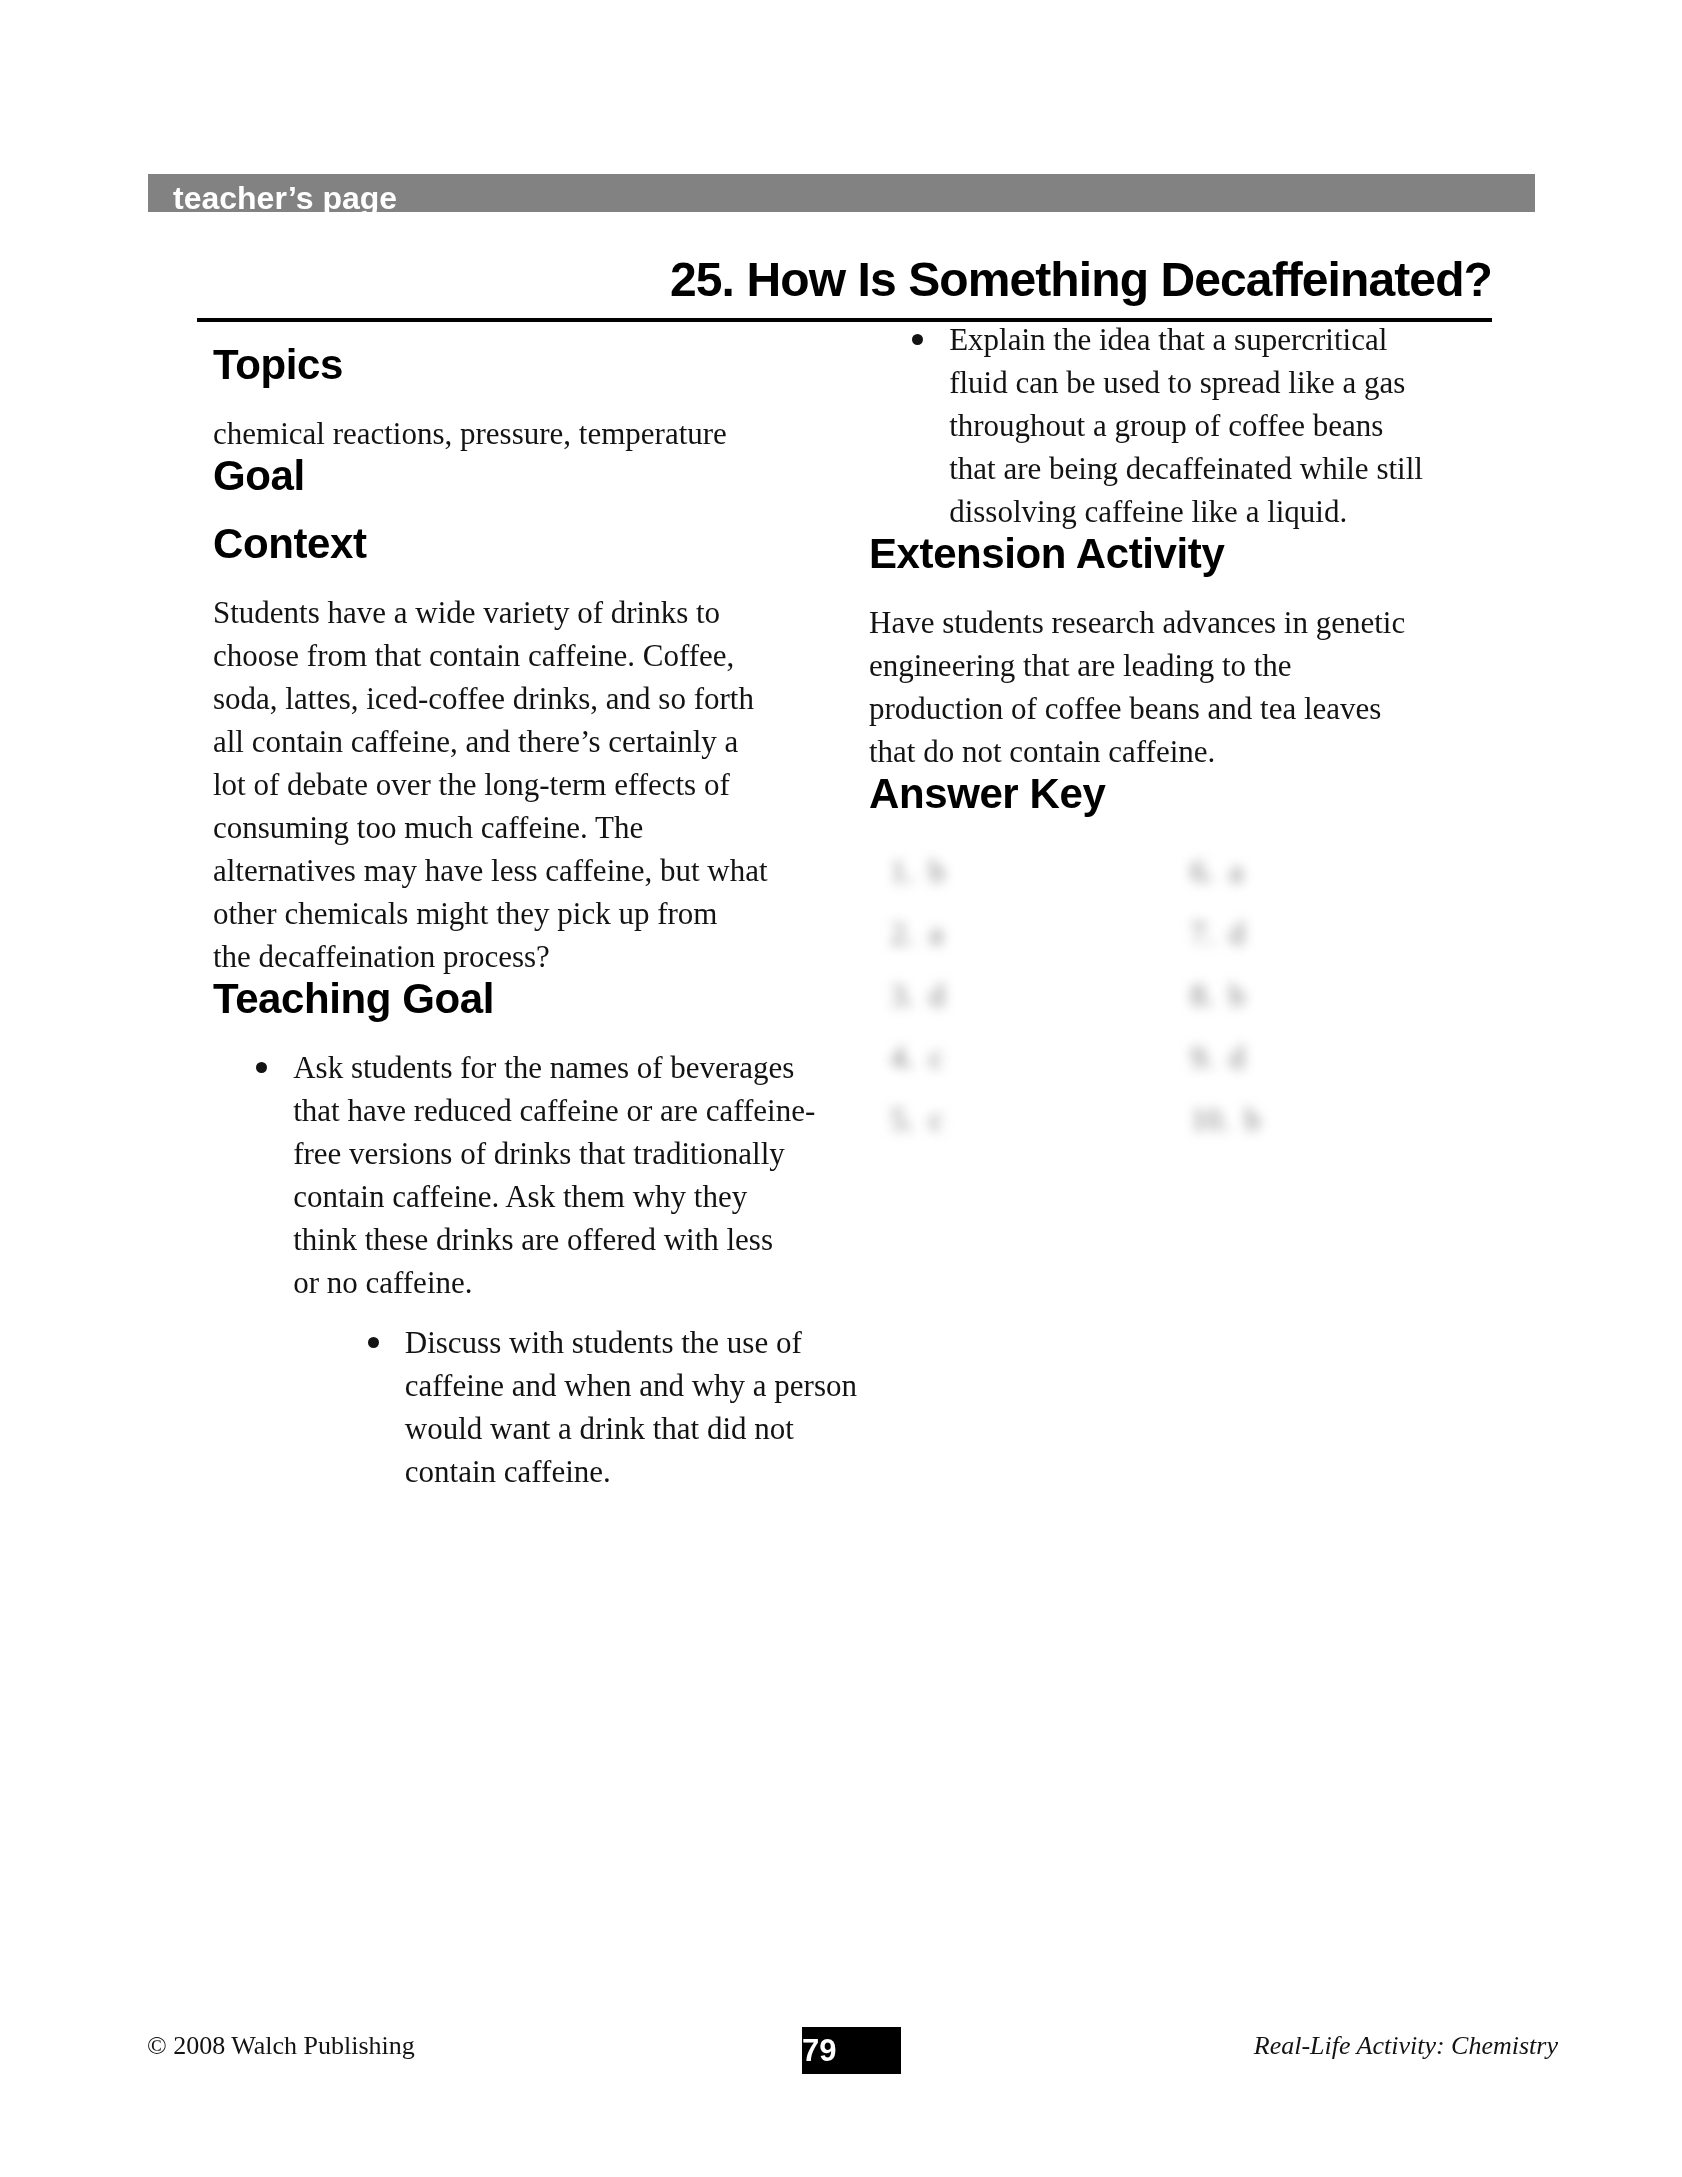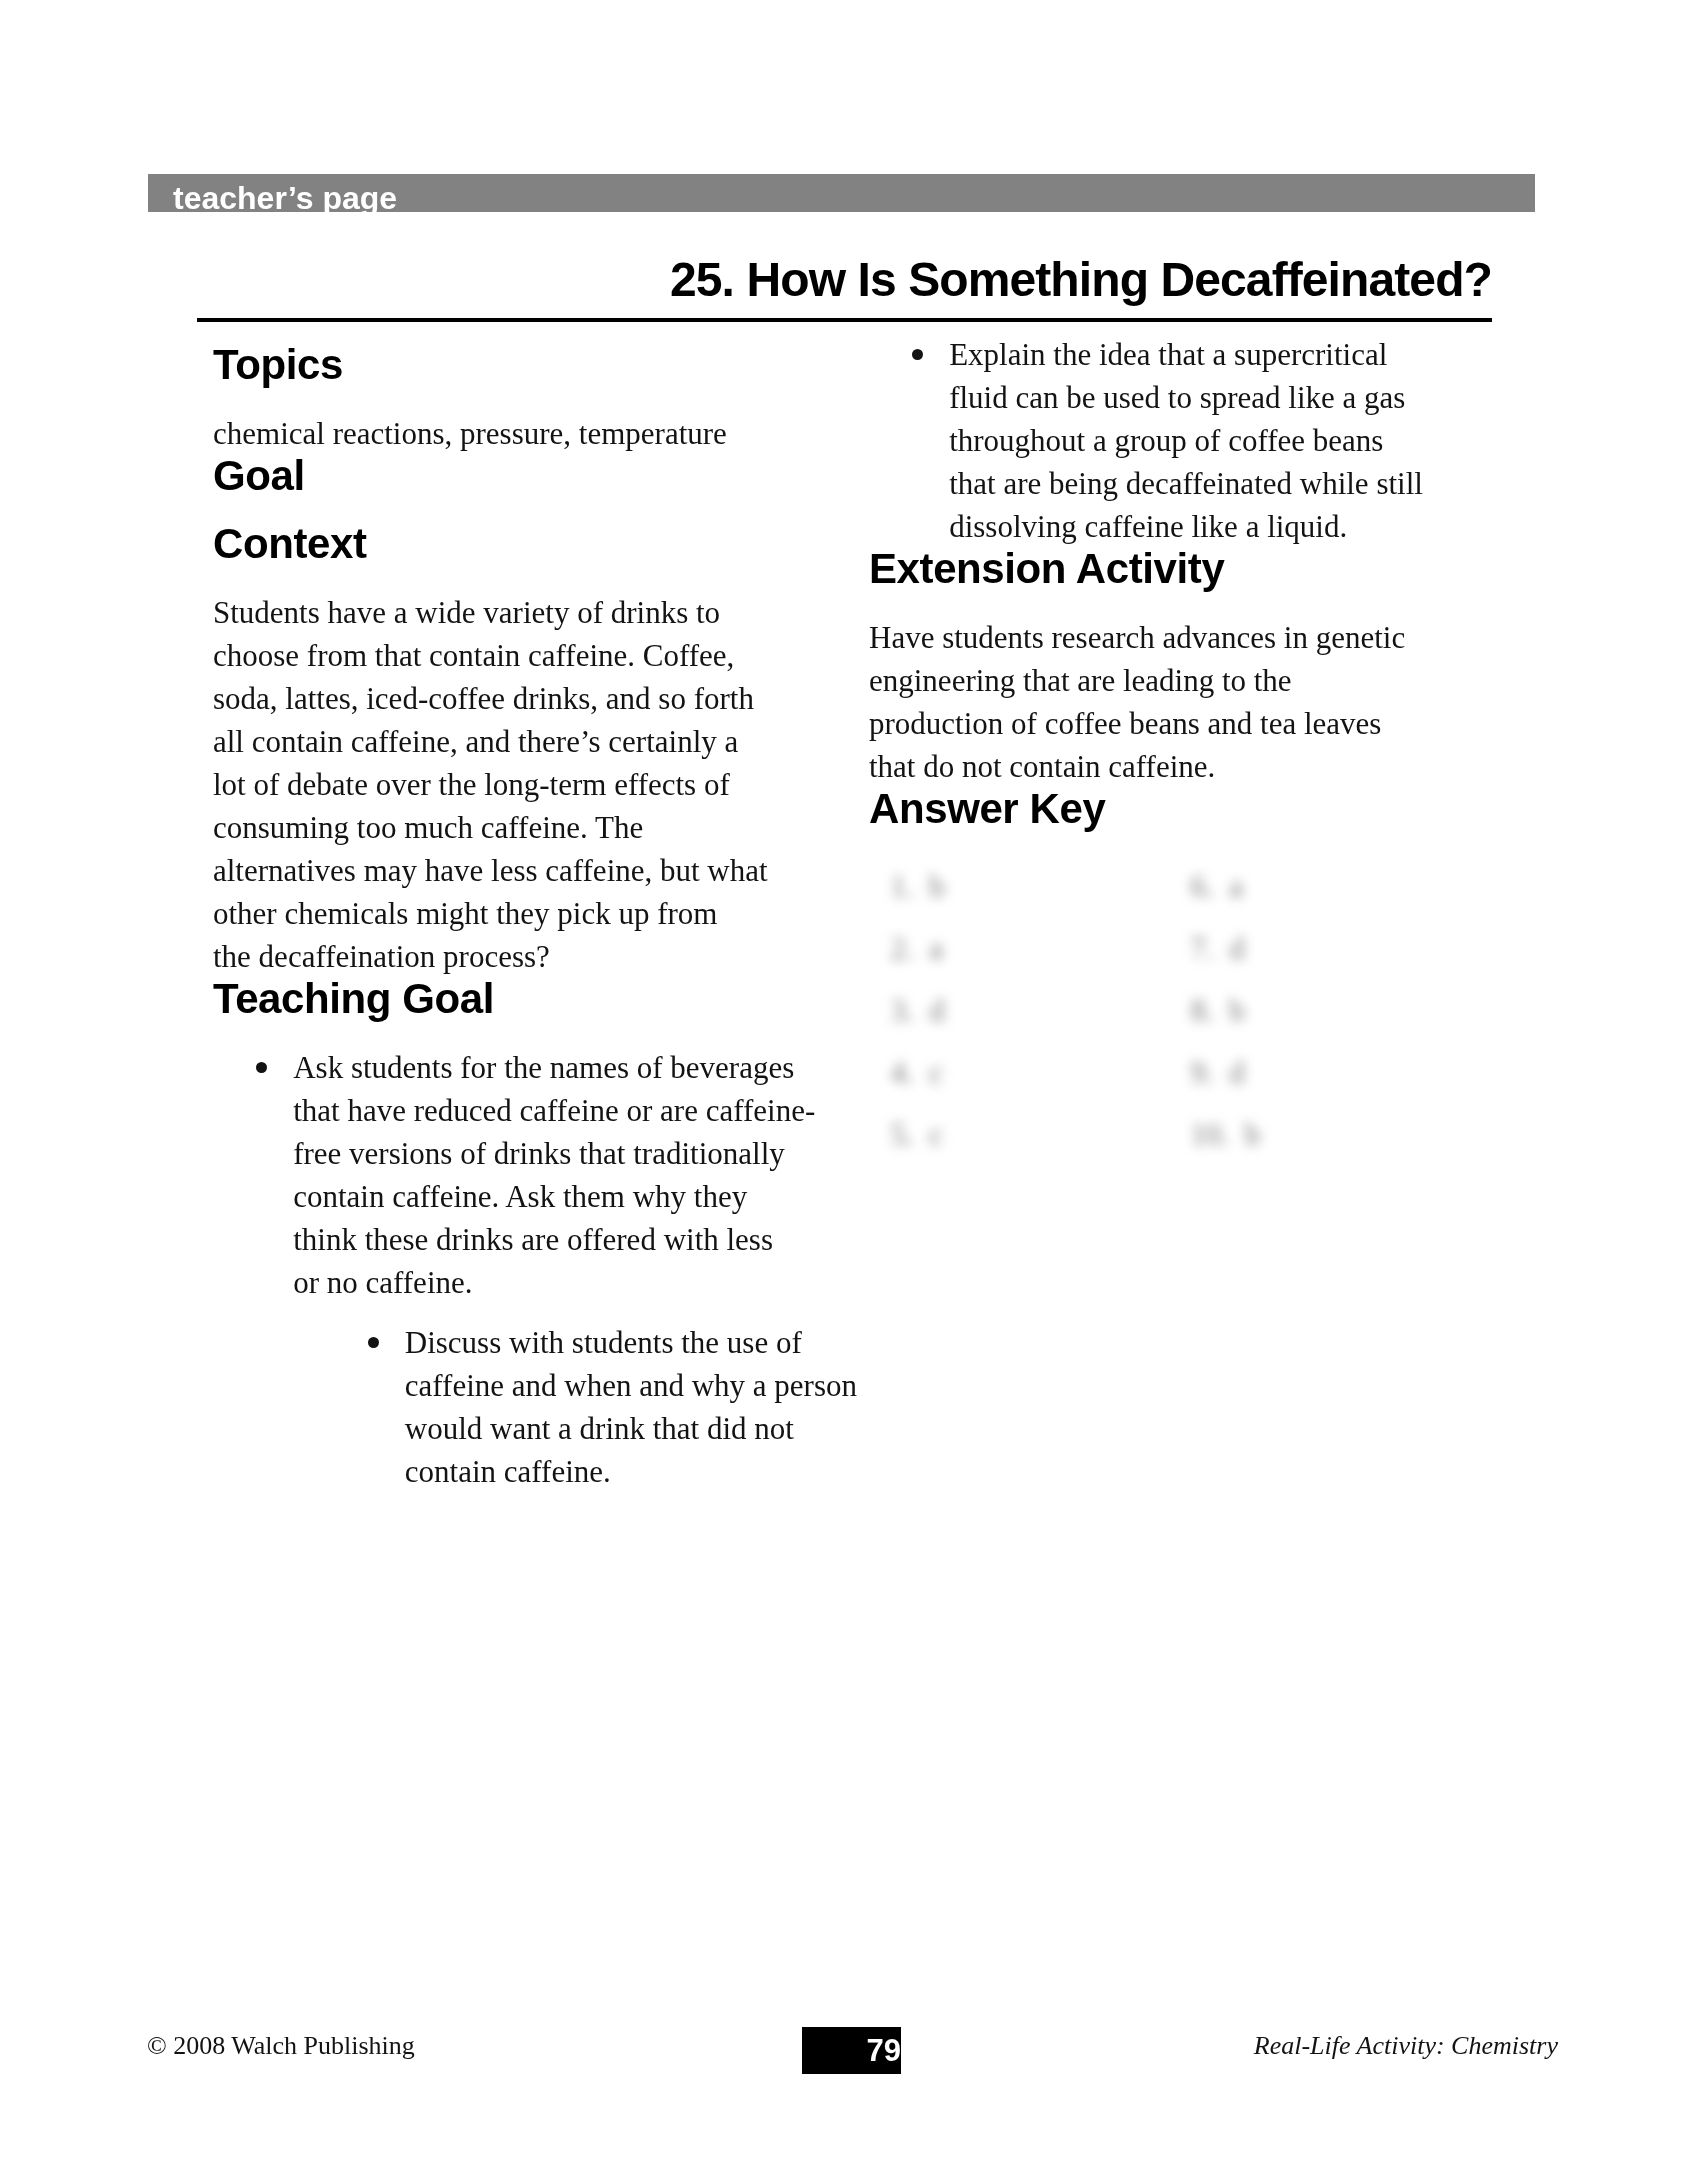--- a/index.html
+++ b/index.html
@@ -46,21 +46,21 @@
     font-weight: 700;
     font-size: 48px;
     line-height: 48px;
     letter-spacing: -0.9px;
     color: #000000;
   }
 
   
   .col { position: absolute; }
   .col-left  { left: 213px; top: 344px; width: 644px; }
-  .col-right { left: 869px; top: 333px; width: 700px; }
+  .col-right { left: 869px; top: 318px; width: 700px; }
 
   h2.sec {
     margin: 0 0 26px 0;
     font-family: "Liberation Sans", sans-serif;
     font-weight: 700;
     font-size: 42px;
     line-height: 42px;
     color: #000000;
     letter-spacing: -0.4px;
   }
@@ -107,21 +107,21 @@
     left: 147px; top: 2030px;
     font-size: 26px;
     line-height: 31px;
     color: #131313;
   }
   .page-num-box {
     position: absolute;
     left: 802px; top: 2027px;
     width: 99px; height: 47px;
     background: #000000;
-    text-align: right;
+    text-align: left;
   }
   .page-num-box span {
     font-family: "Liberation Sans", sans-serif;
     font-weight: 700;
     font-size: 31px;
     line-height: 47px;
     color: #ffffff;
   }
   .footer-book {
     position: absolute;

